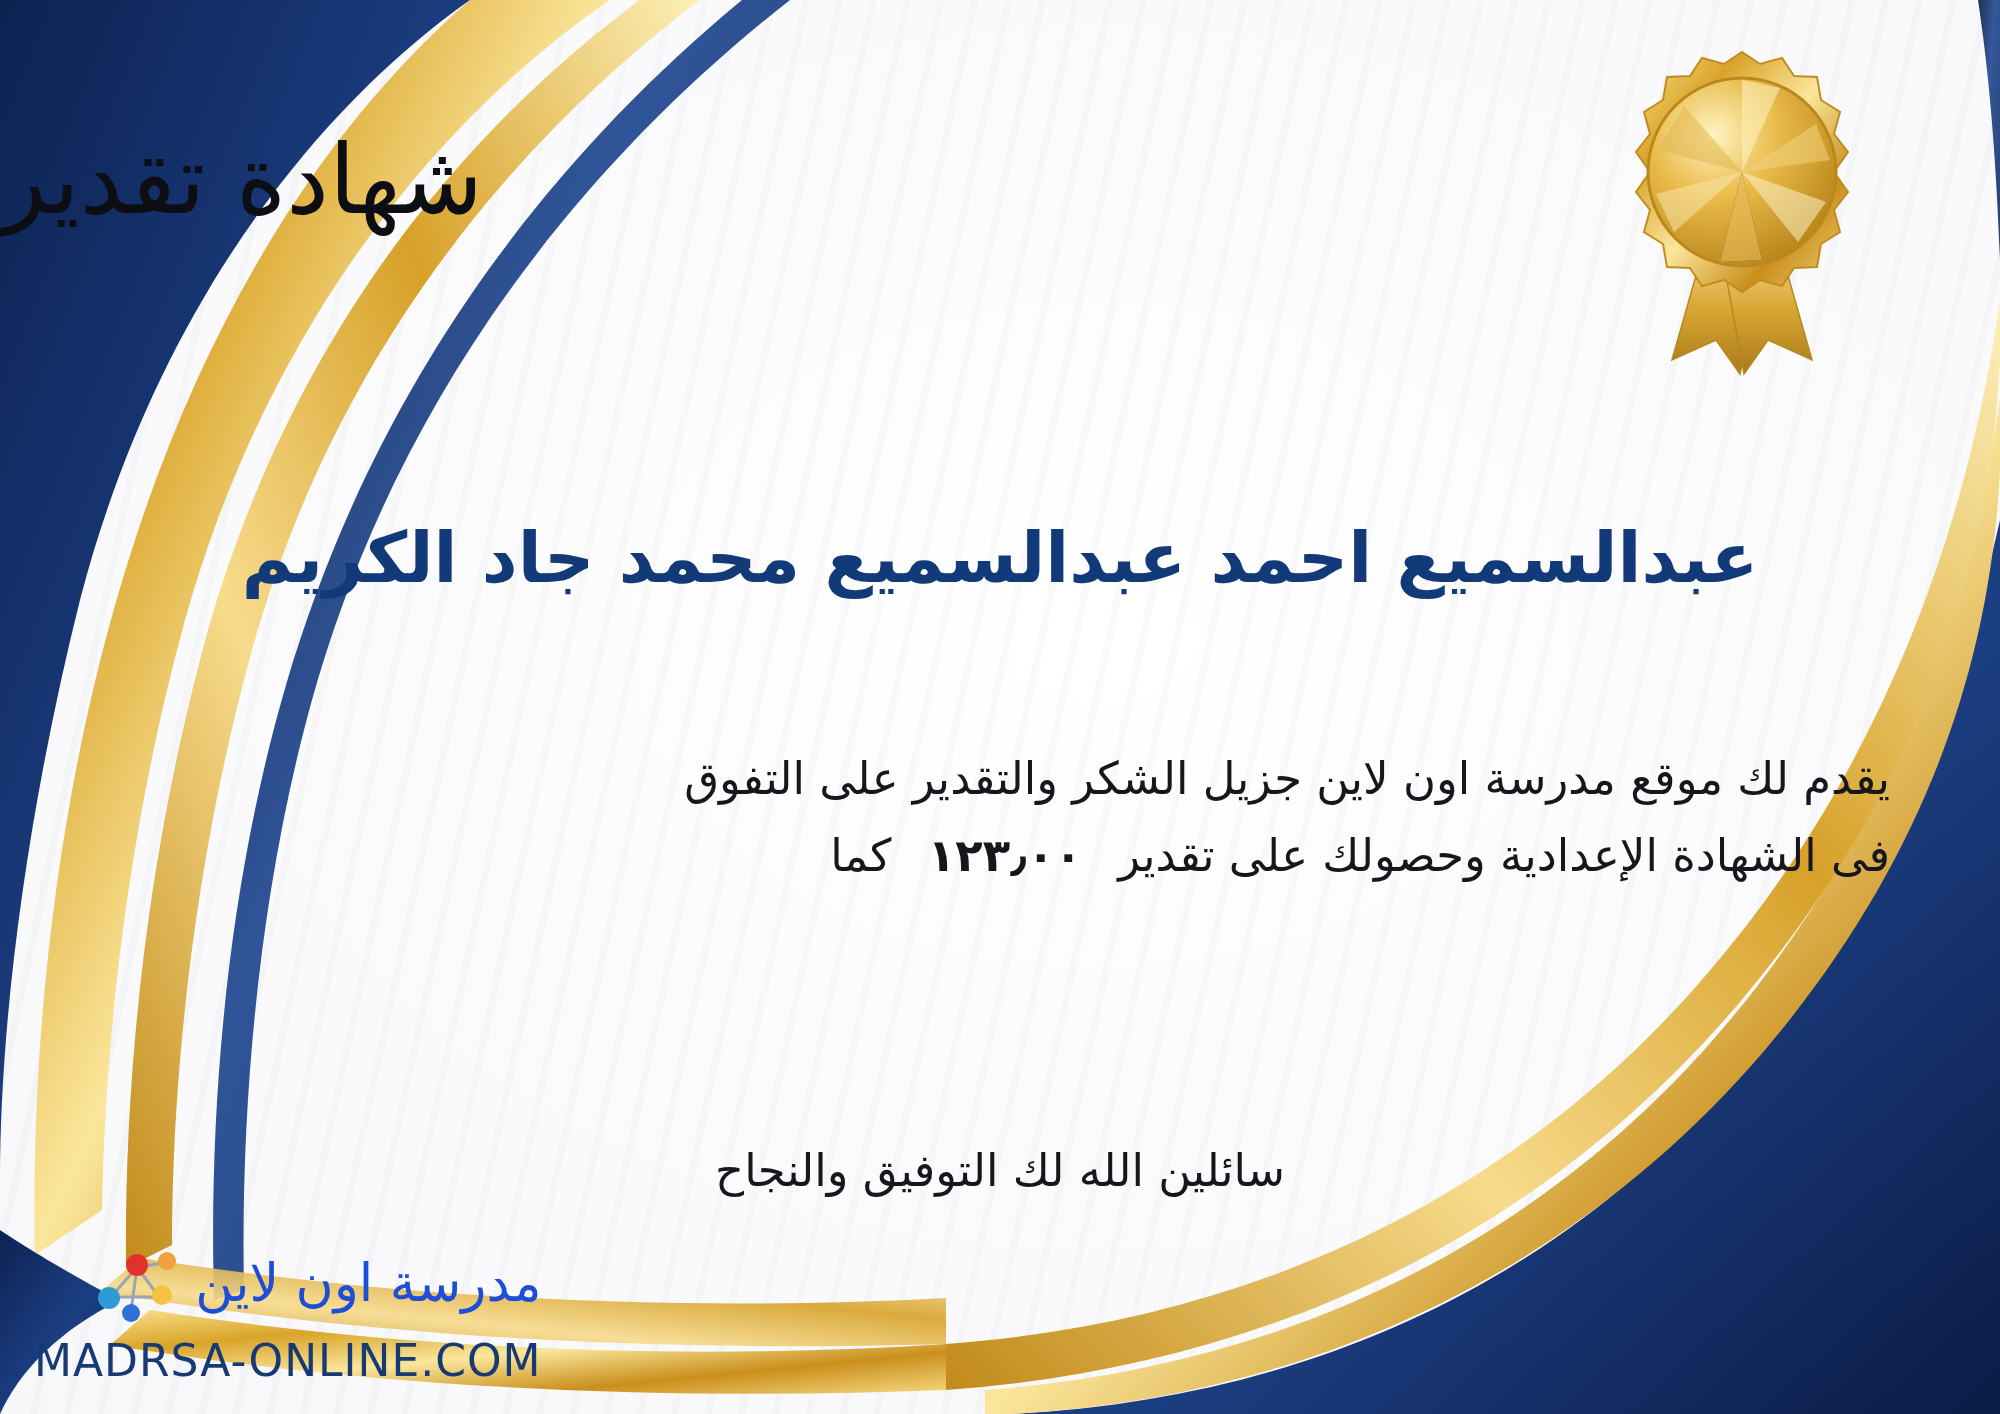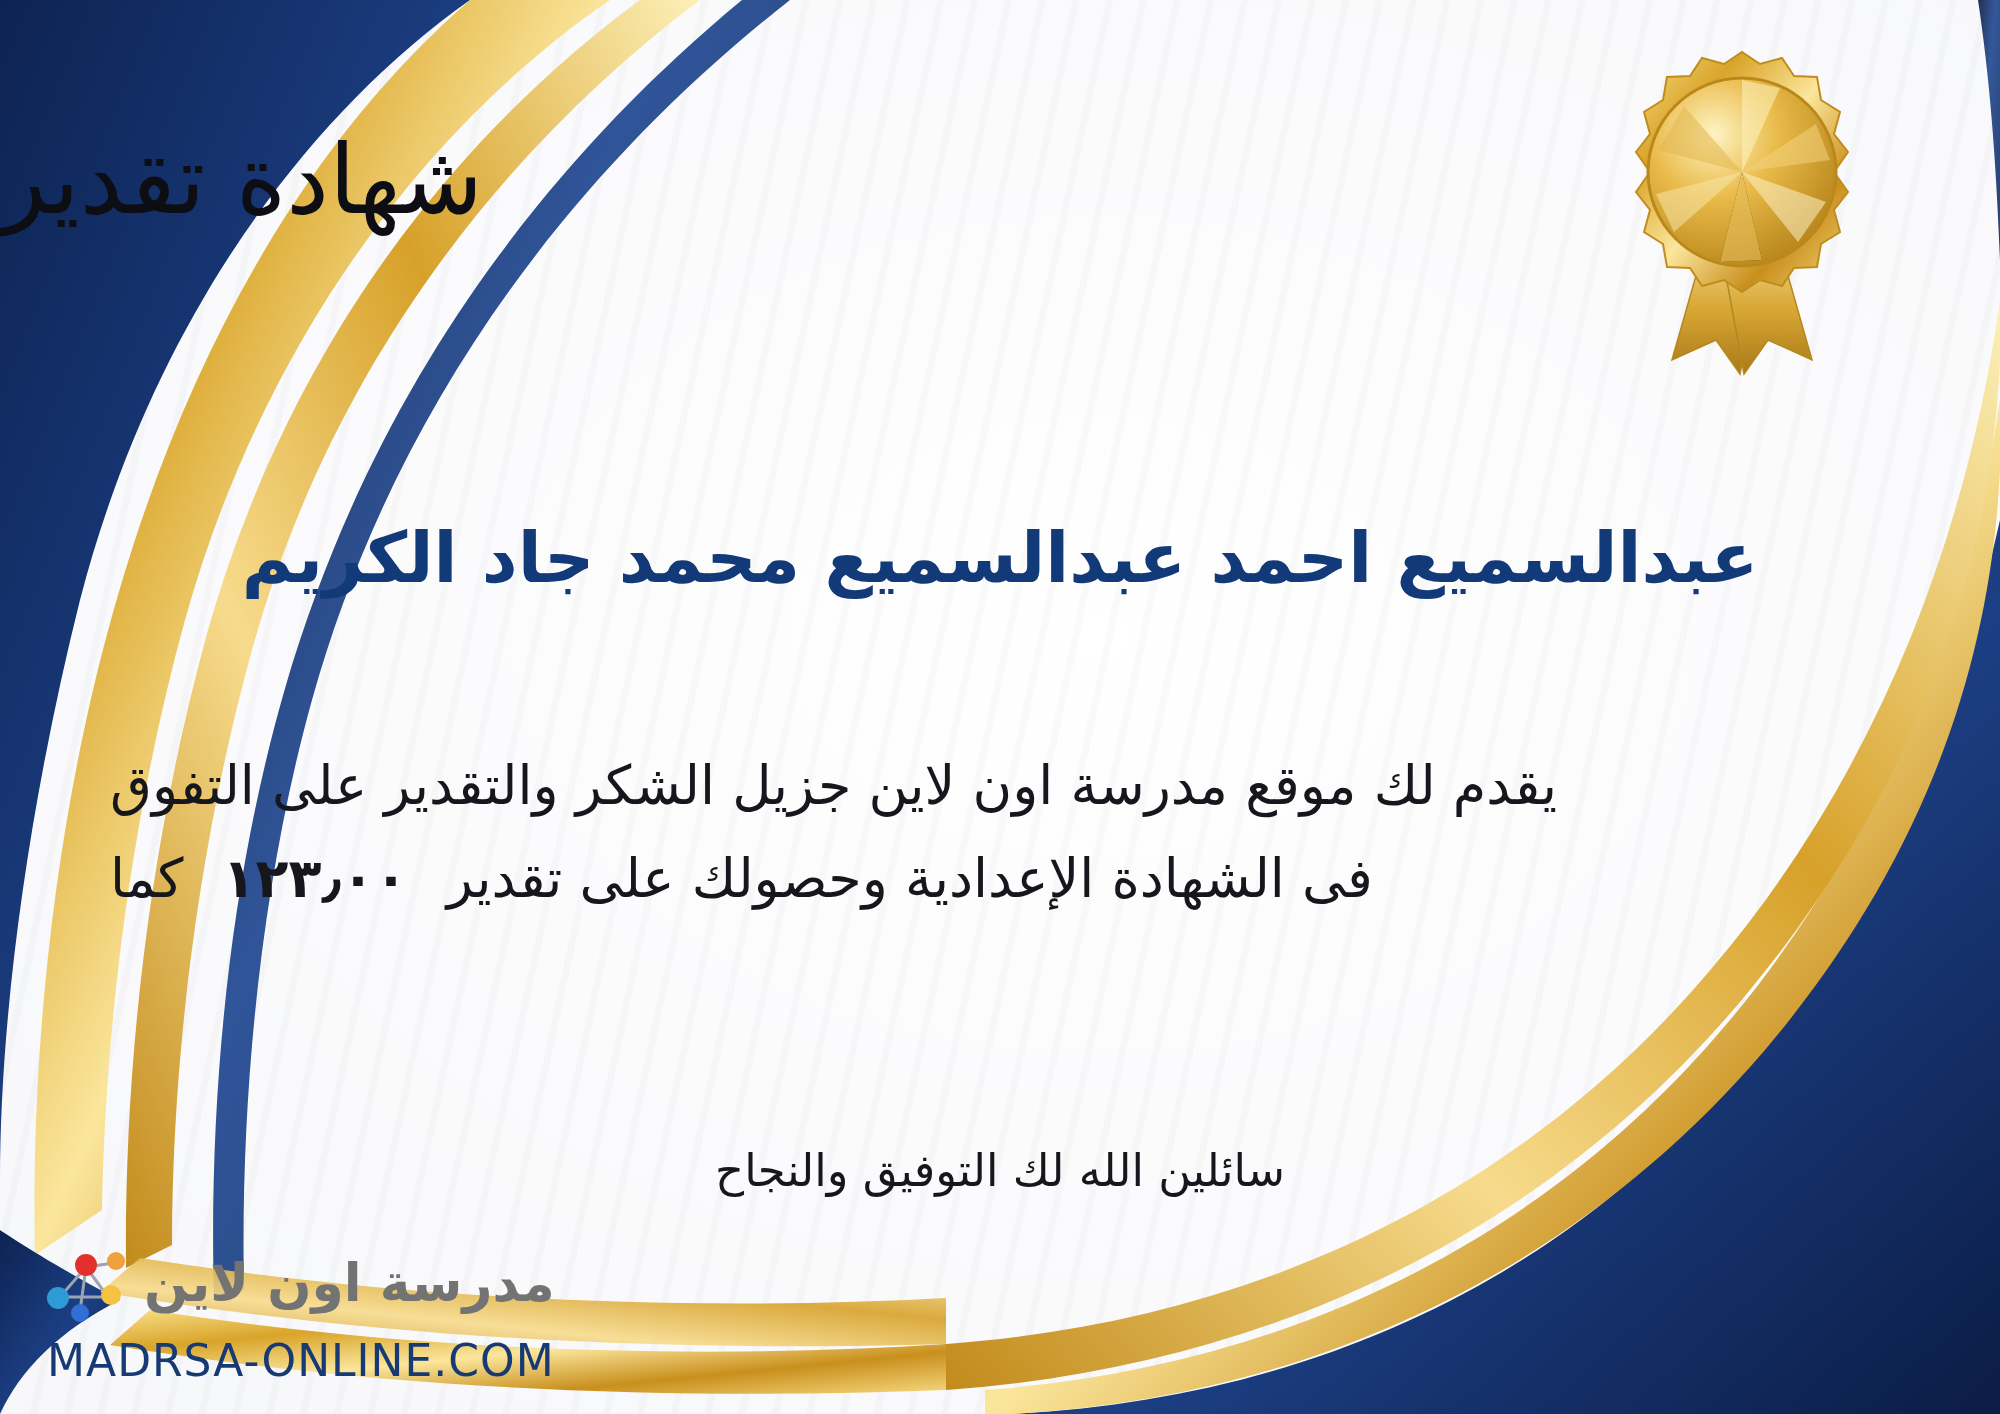--- a/index.html
+++ b/index.html
@@ -84,22 +84,22 @@
     color: #123a79;
     white-space: nowrap;
     direction: rtl;
   }
 
   .body-text {
     position: absolute;
     top: 740px;
     left: 110px;
     right: 110px;
-    text-align: left;
-    font-size: 54px;
+    text-align: right;
+    font-size: 45px;
     line-height: 1.72;
     color: #15171c;
     direction: rtl;
   }
   .body-text .grade {
     font-weight: 700;
     letter-spacing: 1px;
     padding: 0 22px;
   }
 
@@ -136,22 +136,22 @@
     align-items: flex-start;
     direction: rtl;
   }
   .brand-row {
     display: flex;
     align-items: center;
     gap: 14px;
   }
   .brand-name {
     font-size: 52px;
-    font-weight: bold;
-    color: #737373;
+    font-weight: normal;
+    color: #1d4ed8;
     line-height: 1;
     direction: rtl;
   }
   .brand-url {
     margin-top: 10px;
     font-size: 44px;
     font-weight: normal;
     color: #173a74;
     letter-spacing: 1px;
     font-family: "DejaVu Sans", "Liberation Sans", sans-serif;

